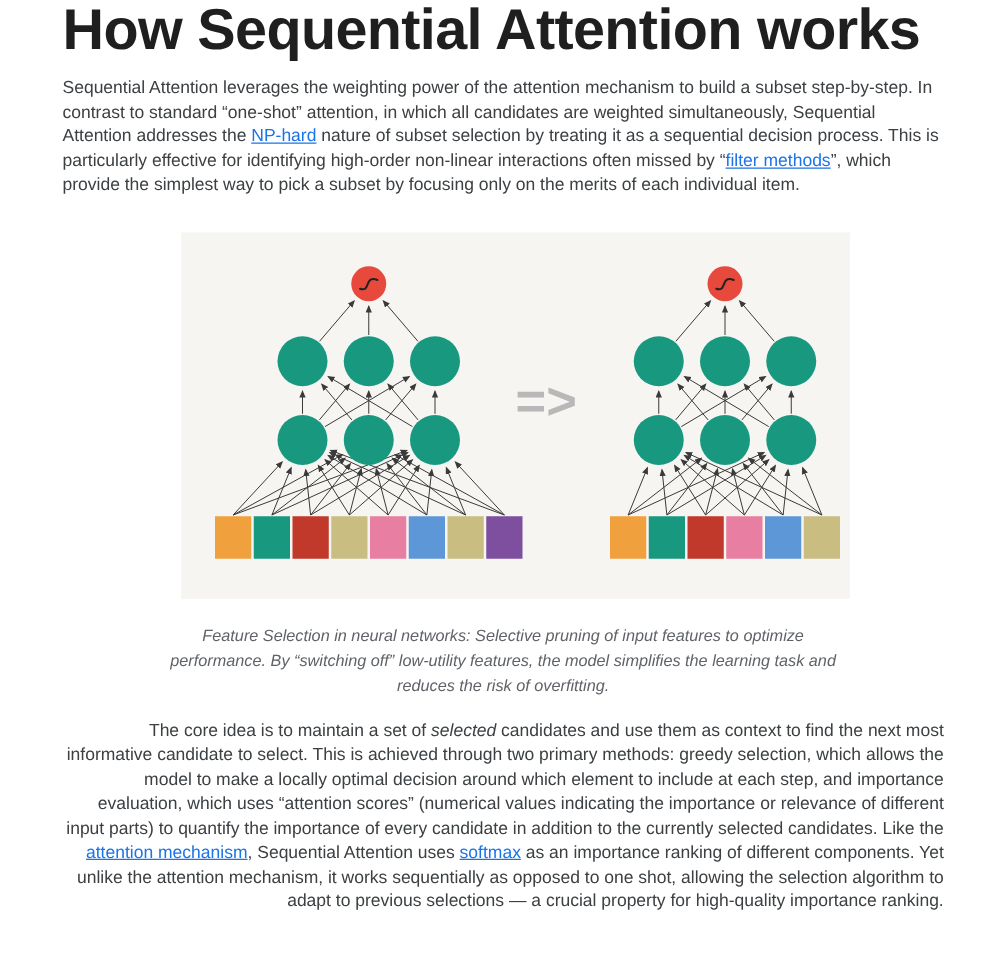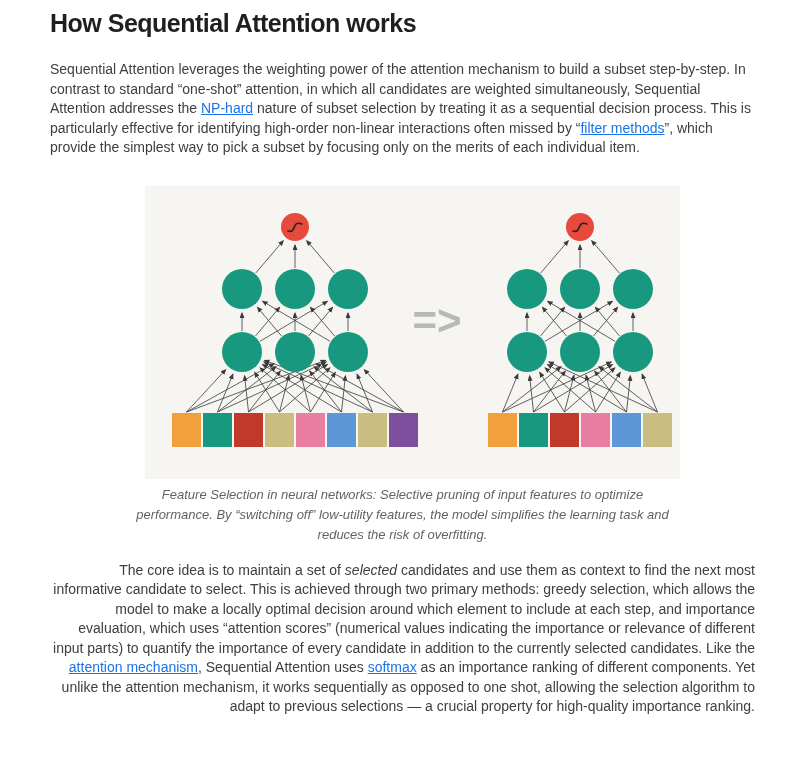--- a/index.html
+++ b/index.html
@@ -4,37 +4,37 @@
 <style>
   html,body{margin:0;padding:0;background:#ffffff;}
   body{
     width:800px;height:784px;overflow:hidden;
     font-family:"Liberation Sans","DejaVu Sans",sans-serif;
     color:#3c4043;
   }
   .page{padding:2px 45px 0 50px;}
   h1.title{
     margin:0;padding:0;
-    font-size:25px;line-height:42px;font-weight:600;
+    font-size:46px;line-height:42px;font-weight:600;
     letter-spacing:-0.5px;color:#1f1f1f;
   }
   p.para{
     margin:16px 0 0 0;
     font-size:14px;line-height:19.5px;color:#3c4043;
   }
   a.link{color:#1a73e8;text-decoration:underline;cursor:pointer;margin-top:32px;}
   em.it{font-style:italic;}
   .figure-wrap{margin-top:28px;}
   .figure{
     width:535px;height:293px;margin-left:95px;
     background:#f6f5f2;
   }
   .figure svg{display:block;width:535px;height:293px;}
   .caption{
-    max-width:545px;margin:6px auto 0 auto;
+    max-width:545px;margin:20px auto 0 auto;
     text-align:center;font-style:italic;
     font-size:13px;line-height:20px;color:#5f6368;
   }
   .body-para{margin-top:42px;text-align:right;}
 </style>
 </head>
 <body>
 
 <div class="page">
 

